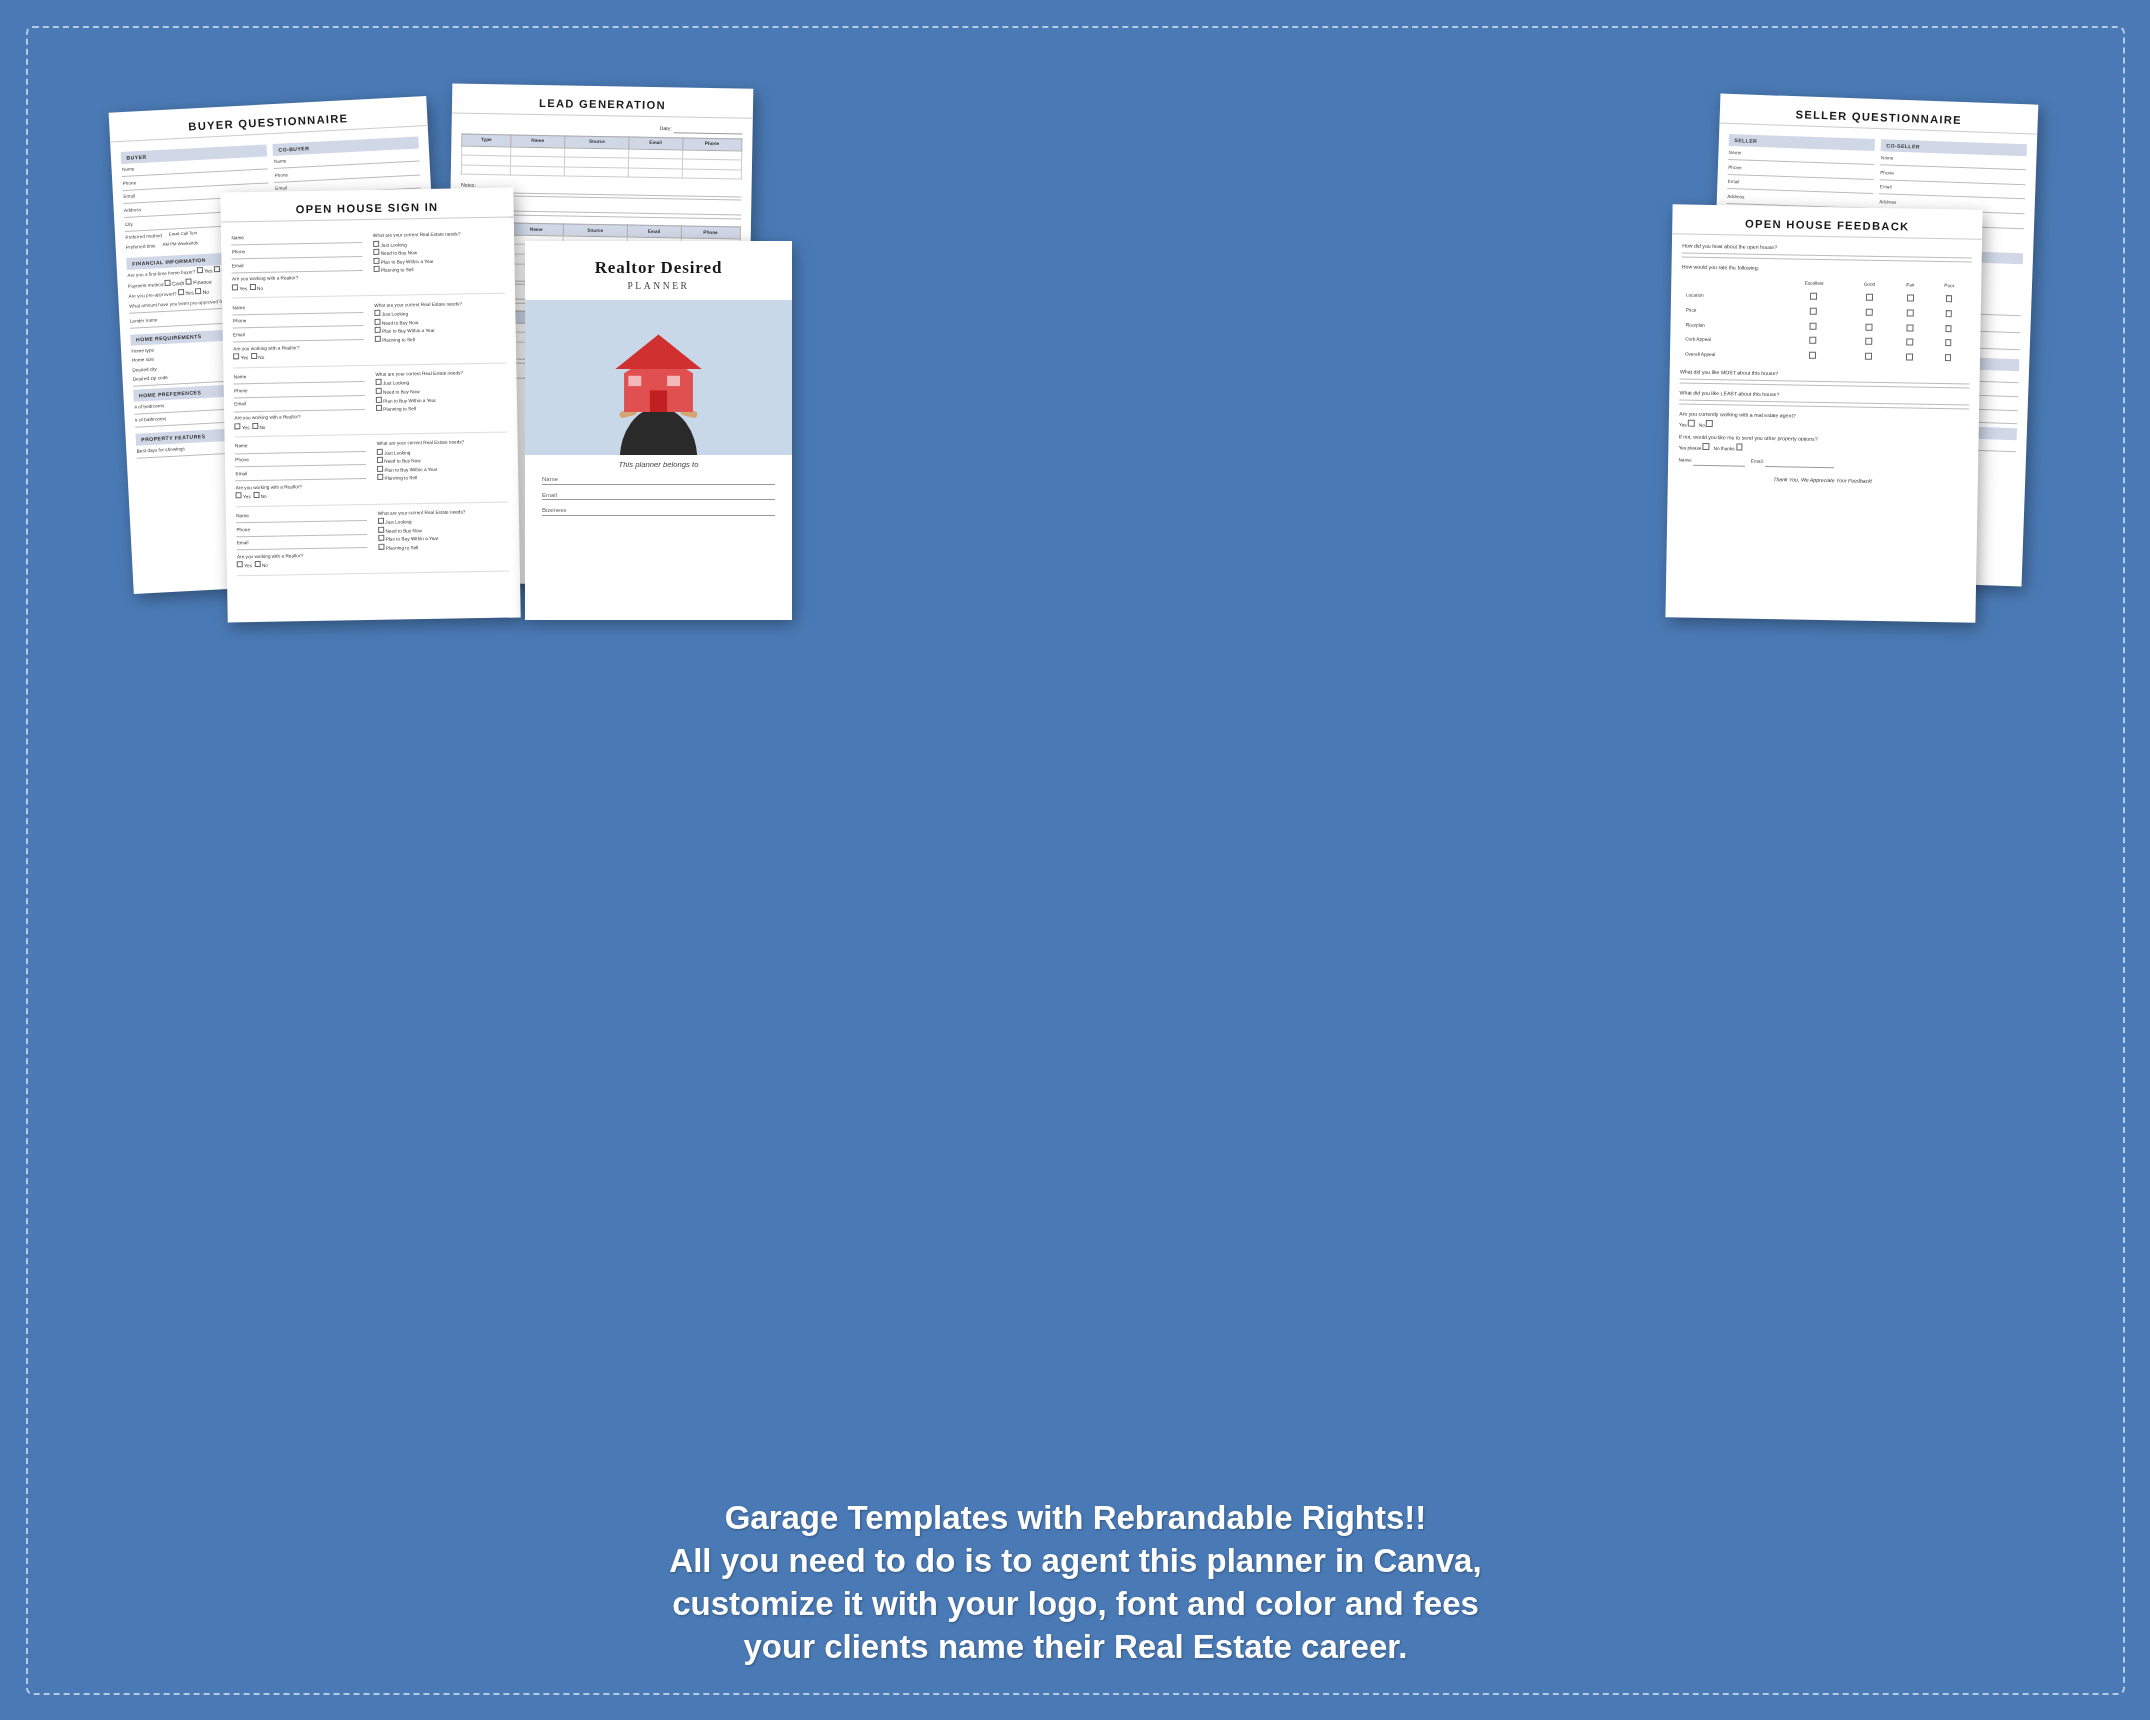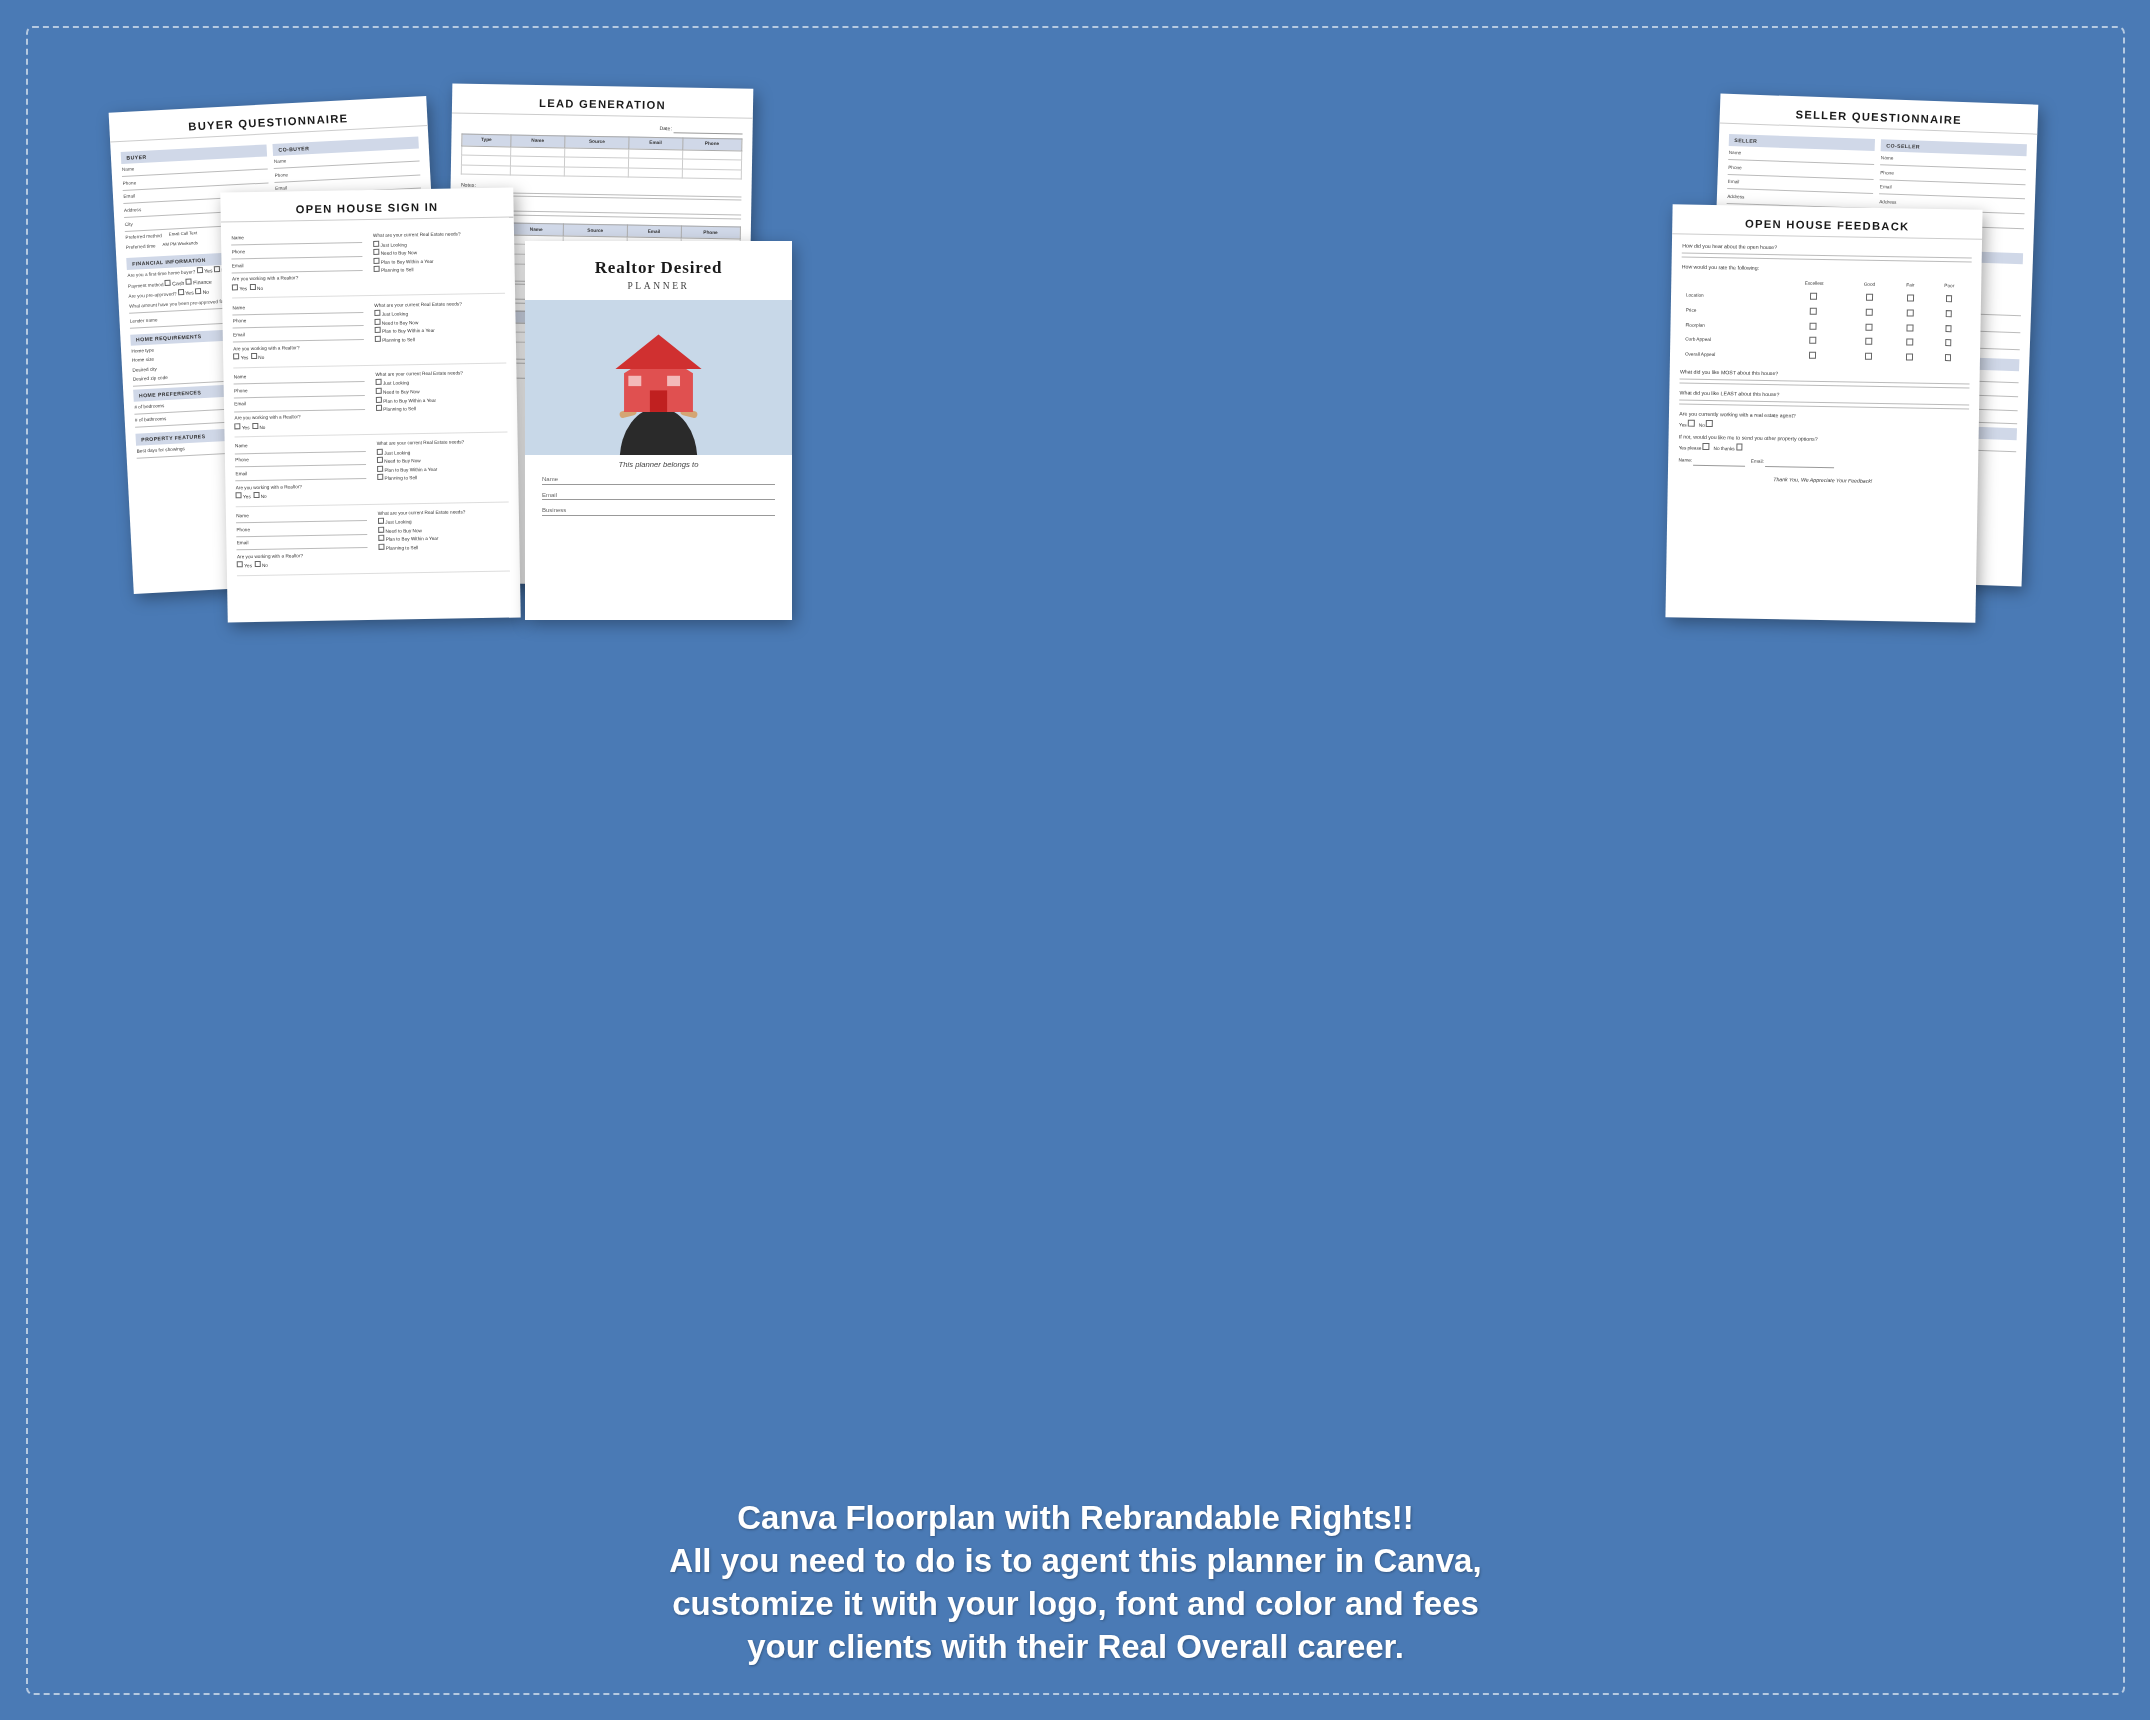--- a/index.html
+++ b/index.html
@@ -805,18 +805,18 @@
         <span style="border-bottom:0.9px solid #999; display:inline-block; width:69px;">&nbsp;</span>
       </div>
 
       <div style="text-align:center; font-size:5.2px; font-style:italic; margin-top:8.6px">Thank You, We Appreciate Your Feedback!</div>
     </div>
   </div>
 
 </div>
 
 <div class="bottom-text-area">
-  <div class="bottom-text-line1">Canva Floorplan with Rebrandable Rights!!</div>
+  <div class="bottom-text-line1">Garage Templates with Rebrandable Rights!!</div>
   <div class="bottom-text-line2">All you need to do is to agent this planner in Canva,</div>
   <div class="bottom-text-line3">customize it with your logo, font and color and fees</div>
-  <div class="bottom-text-line4">your clients with their Real Overall career.</div>
+  <div class="bottom-text-line4">your clients name their Real Estate career.</div>
 </div>
 
 
 </body></html>

